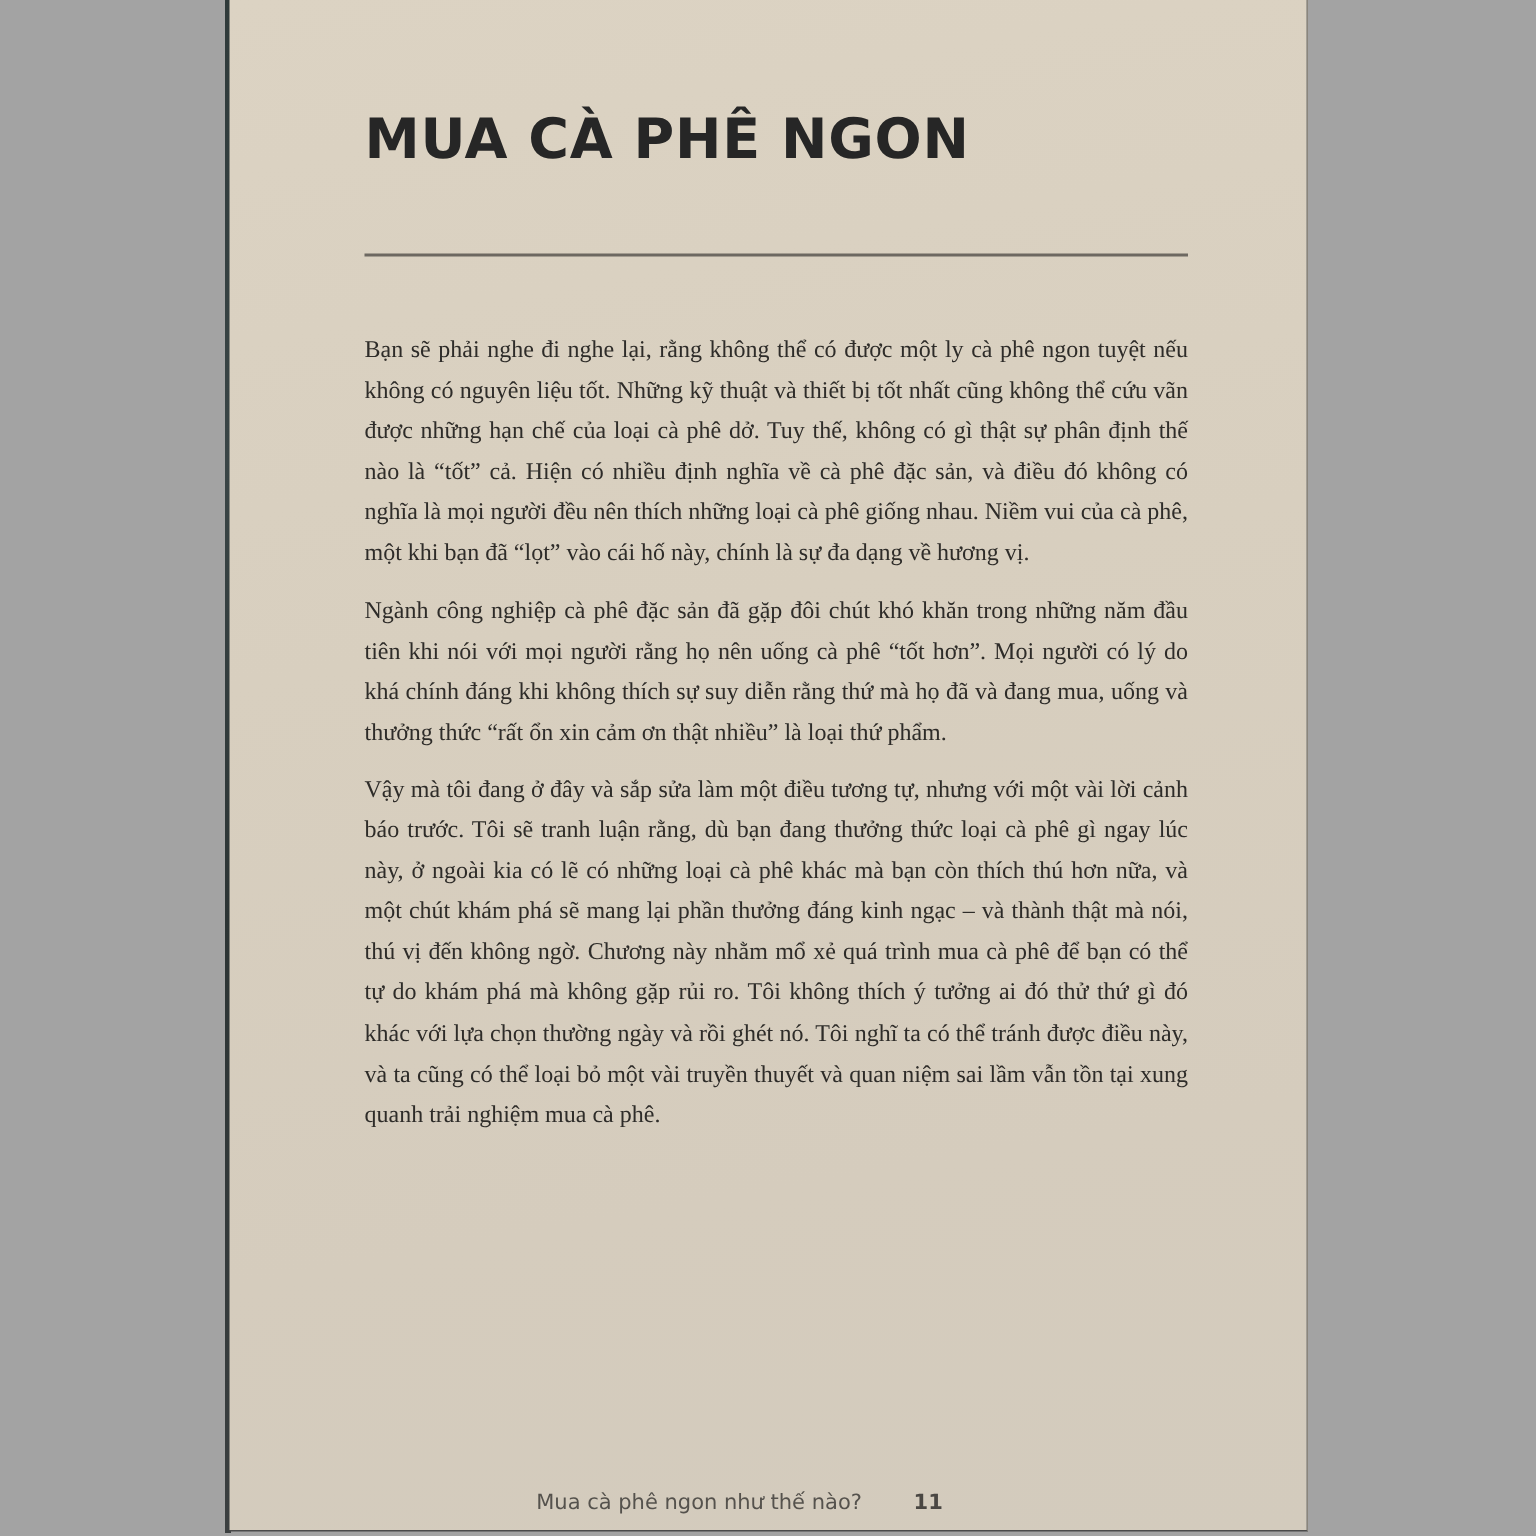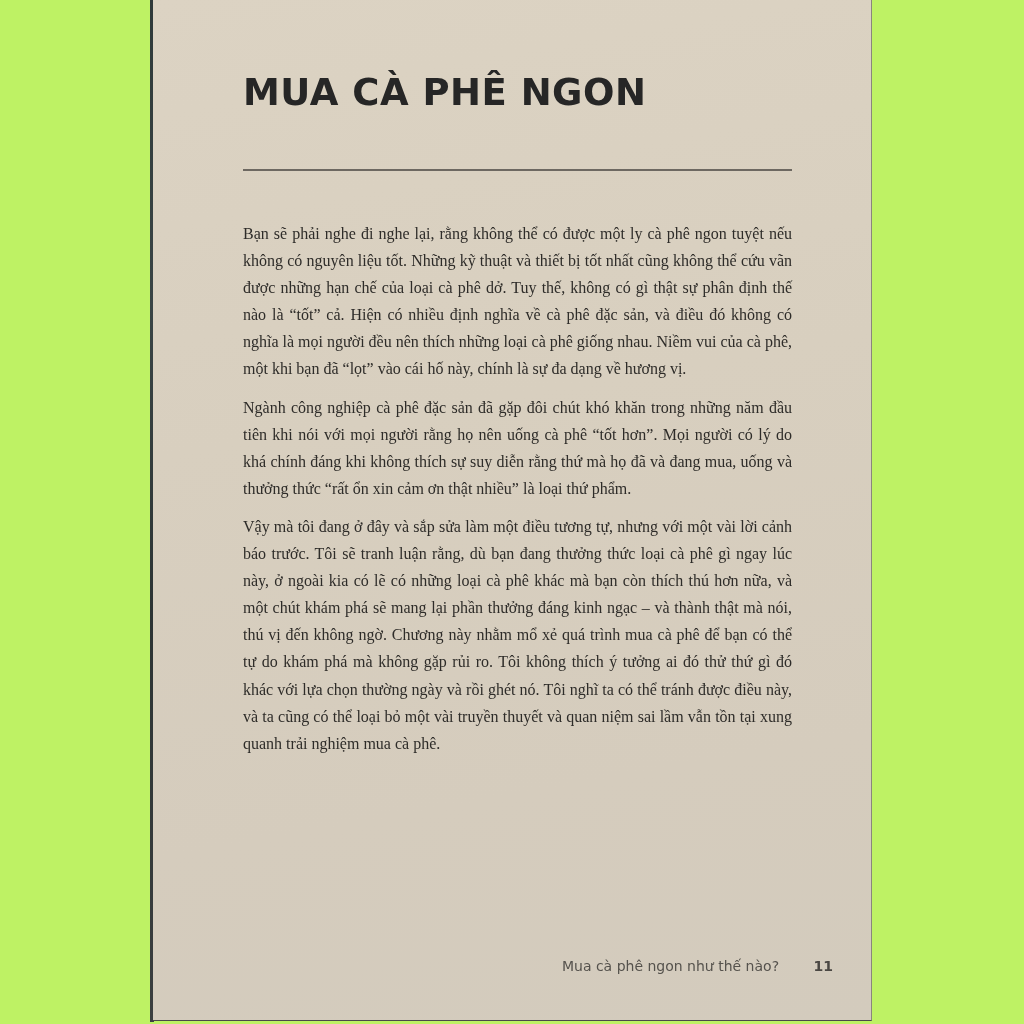--- a/index.html
+++ b/index.html
@@ -7,21 +7,21 @@
       padding: 0;
       width: 1024px;
       height: 1024px;
       background: #ffffff;
       overflow: hidden;
     }
     .stage {
       position: relative;
       width: 1024px;
       height: 1024px;
-      background: #bef264;
+      background: #a3a3a3;
     }
     .page-shadow-left {
       position: absolute;
       left: 150px;
       top: 0;
       width: 4px;
       height: 1022px;
       background: linear-gradient(to bottom, #2f3a3a, #3a4546 30%, #2c3434 60%, #3b3f40);
     }
     .page {
@@ -67,23 +67,23 @@
       line-height: 27.1px;
       color: #2e2c29;
       text-align: justify;
     }
     .body p {
       margin: 0 0 11px 0;
     }
     .footer {
       position: absolute;
       left: 0;
-      top: 958px;
+      top: 994px;
       width: 680px;
-      text-align: right;
+      text-align: center;
       font-family: "DejaVu Sans", sans-serif;
       font-size: 14px;
       color: #55524d;
     }
     .footer .running-head { margin-right: 30px; }
     .footer .page-number { font-weight: bold; color: #4a4743; }
   </style>
 </head>
 <body>
 

